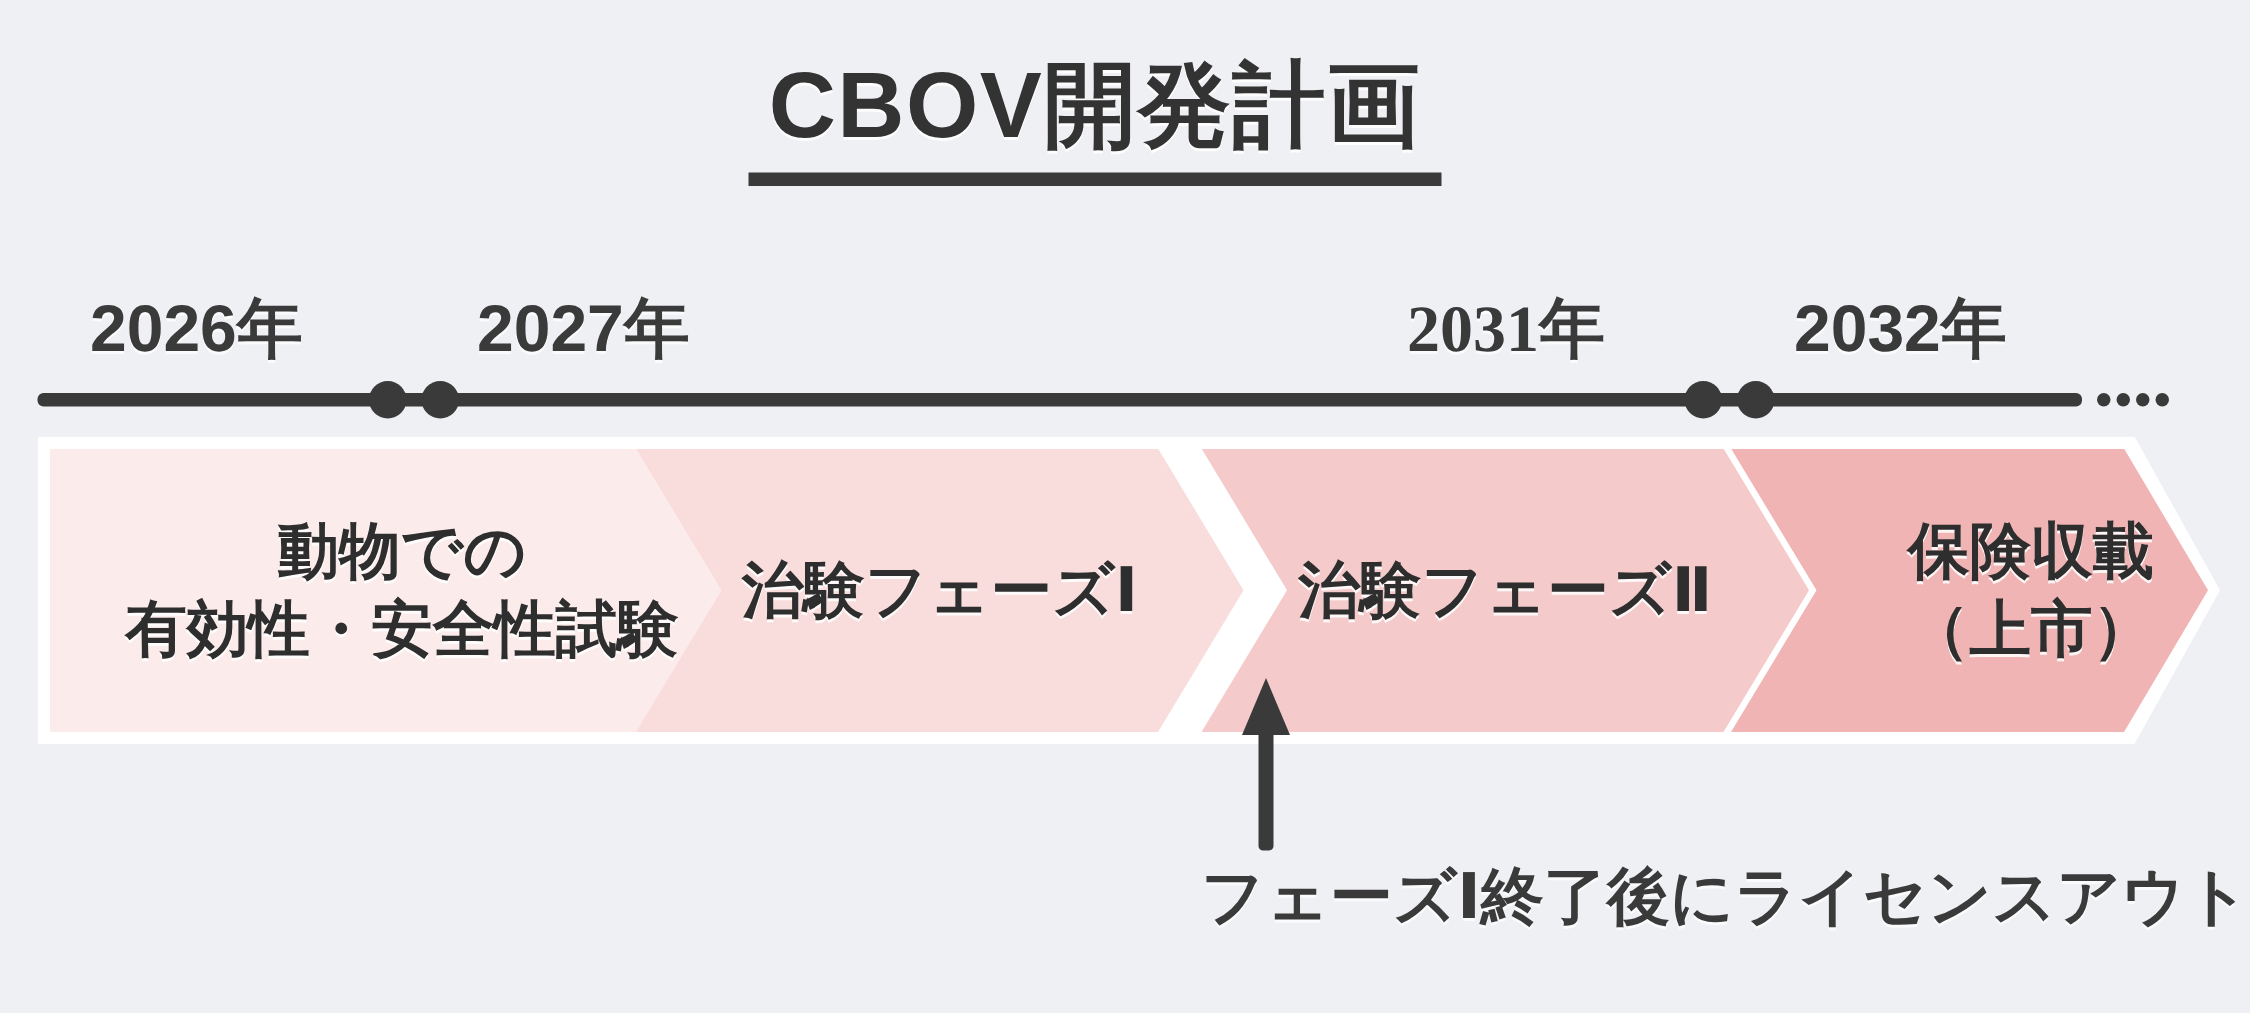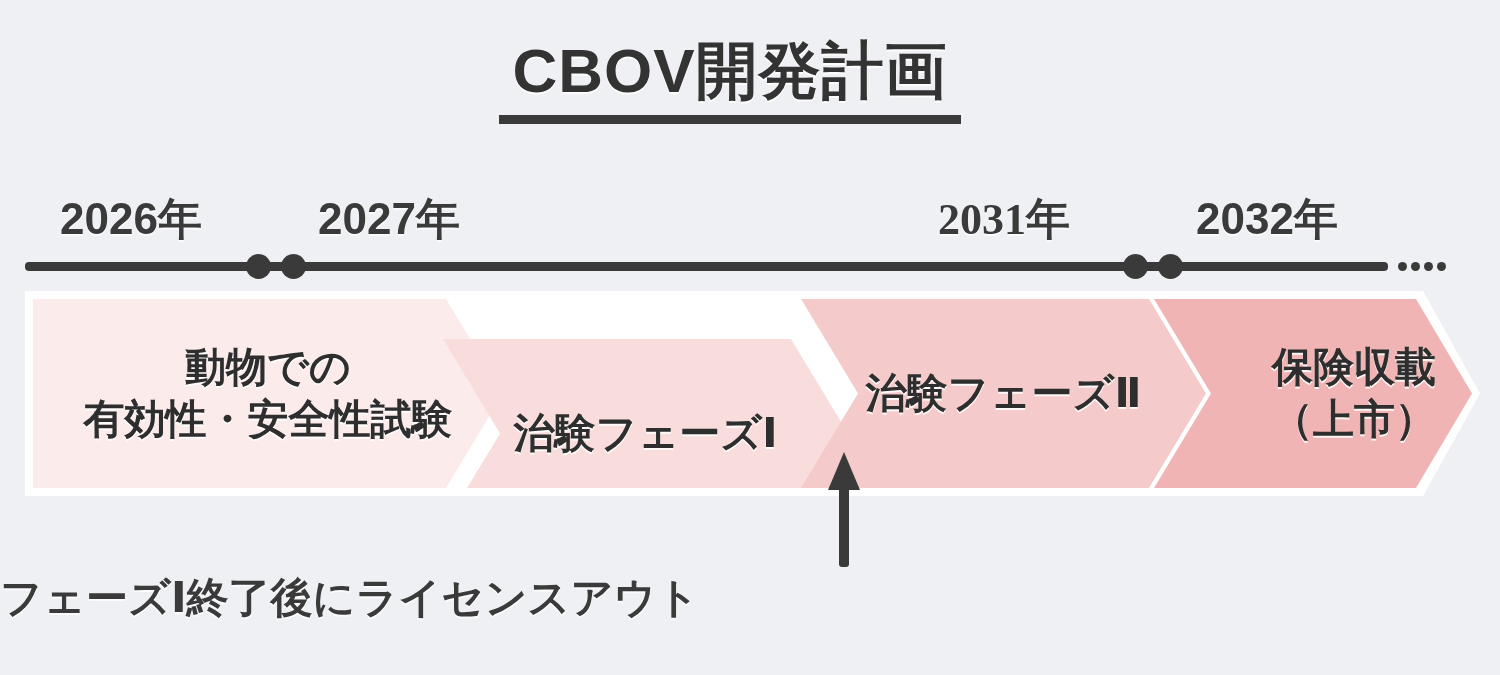--- a/index.html
+++ b/index.html
@@ -157,21 +157,21 @@
     width: 10px;
     height: 79px;
     background: #3a3a3a;
     border-radius: 0 0 3px 3px;
   }
   #callout-caption {
     position: absolute;
     left: 0;
     top: 570px;
     width: 1500px;
-    text-align: left;
+    text-align: right;
   }
   #callout-caption span {
     display: inline-block;
     font-size: 42px;
     font-weight: bold;
     color: #3a3a3a;
     letter-spacing: 0px;
     text-shadow: 0 2px 0 rgba(255,255,255,.7);
   }
 </style>
@@ -206,23 +206,23 @@
   <div id="band-outline"></div>
   <div id="band-inner">
 
     <div class="seg" style="left:0px; width:470px; background:#fbeceb;
                 -webkit-clip-path: polygon(0 0, 413px 0, 470px 50%, 413px 100%, 0 100%);
                 clip-path: polygon(0 0, 413px 0, 470px 50%, 413px 100%, 0 100%);">
       <div class="seg-label">動物での
 有効性・安全性試験</div>
     </div>
 
-    <div class="seg" style="left:410px; width:405px; background:#f9dcdc;
+    <div class="seg" style="left:391px; width:405px; background:#f9dcdc;
                 -webkit-clip-path: polygon(0 0, 348px 0, 405px 50%, 348px 100%, 0 100%, 57px 50%);
-                clip-path: polygon(0 0, 348px 0, 405px 50%, 348px 100%, 0 100%, 57px 50%); margin-top: 40px;">
+                clip-path: polygon(0 0, 348px 0, 405px 50%, 348px 100%, 0 100%, 57px 50%);">
       <div class="seg-label">治験フェーズⅠ</div>
     </div>
 
     <div class="seg" style="left:768px; width:405px; background:#f5caca;
                 -webkit-clip-path: polygon(0 0, 348px 0, 405px 50%, 348px 100%, 0 100%, 57px 50%);
                 clip-path: polygon(0 0, 348px 0, 405px 50%, 348px 100%, 0 100%, 57px 50%);">
       <div class="seg-label">治験フェーズⅡ</div>
     </div>
 
     <div class="seg" style="left:1121px; width:400px; background:#f1b4b4;

